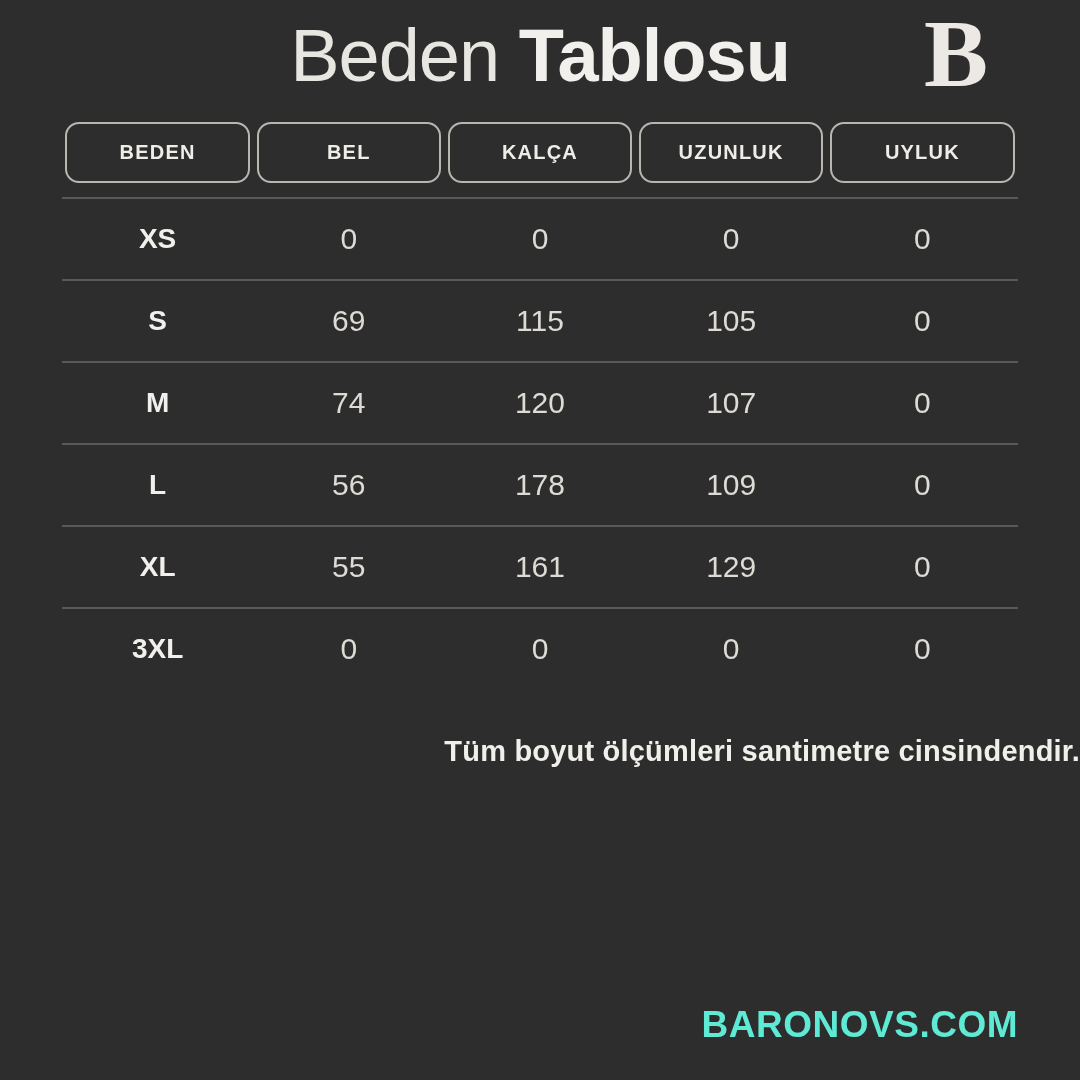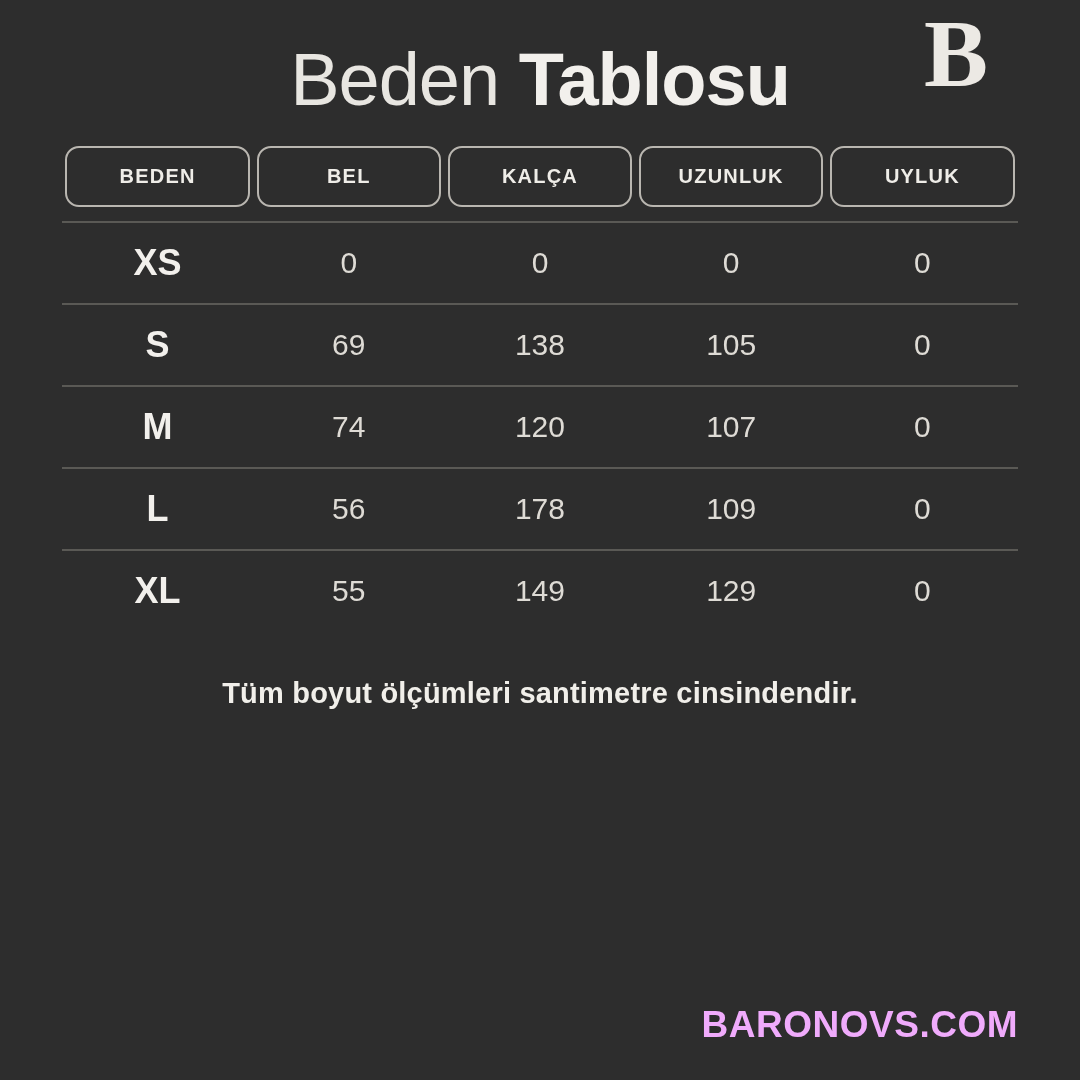--- a/index.html
+++ b/index.html
@@ -21,21 +21,21 @@
     box-sizing: border-box;
   }
 
   
   .header {
     position: relative;
     height: 112px;
     display: flex;
     align-items: center;
     justify-content: center;
-    padding-top: 24px;
+    padding-top: 0;
   }
   .title {
     font-size: 74px;
     letter-spacing: -1px;
     white-space: nowrap;
     line-height: 1;
   }
   .title .t-light {
     font-weight: 400;
     color: #e8e6e1;
@@ -85,49 +85,49 @@
   }
   tbody td {
     text-align: center;
     border-top: 2px solid #5a5955;
     height: 78px;
     font-size: 30px;
     font-weight: 400;
     color: #dedbd5;
   }
   tbody td.size-cell {
-    font-size: 36px;
+    font-size: 28px;
     font-weight: 700;
     color: #f2f0ec;
   }
   tbody tr:first-child td {
     border-top: 2px solid #5a5955;
   }
 
   
   col.c-size   { width: 20%; }
   col.c-val    { width: 20%; }
 
   
   .note {
-    text-align: center;
+    text-align: right;
     font-size: 29px;
     font-weight: 700;
     color: #f1efea;
     margin-top: 46px;
     letter-spacing: 0.2px;
   }
   .brand-bottom {
     position: absolute;
     right: 62px;
     bottom: 34px;
     font-size: 37px;
     font-weight: 700;
     letter-spacing: 0.5px;
-    color: #f0abfc;
+    color: #5eead4;
     text-align: right;
   }
 </style>
 </head>
 <body>
 
 <div class="page">
 
   <div class="header">
     <div class="title">
@@ -168,43 +168,50 @@
         <tr>
           <td class="size-cell">XS</td>
           <td>0</td>
           <td>0</td>
           <td>0</td>
           <td>0</td>
         </tr>
         <tr>
           <td class="size-cell">S</td>
           <td>69</td>
-          <td>138</td>
+          <td>115</td>
           <td>105</td>
           <td>0</td>
         </tr>
         <tr>
           <td class="size-cell">M</td>
           <td>74</td>
           <td>120</td>
           <td>107</td>
           <td>0</td>
         </tr>
         <tr>
           <td class="size-cell">L</td>
           <td>56</td>
           <td>178</td>
           <td>109</td>
           <td>0</td>
         </tr>
         <tr>
           <td class="size-cell">XL</td>
           <td>55</td>
-          <td>149</td>
+          <td>161</td>
           <td>129</td>
+          <td>0</td>
+        </tr>
+        <tr>
+          <td class="size-cell">3XL</td>
+          <td>0</td>
+          <td>0</td>
+          <td>0</td>
           <td>0</td>
         </tr>
       </tbody>
     </table>
   </div>
 
   <div class="note">Tüm boyut ölçümleri santimetre cinsindendir.</div>
 
   <div class="brand-bottom">BARONOVS.COM</div>
 

